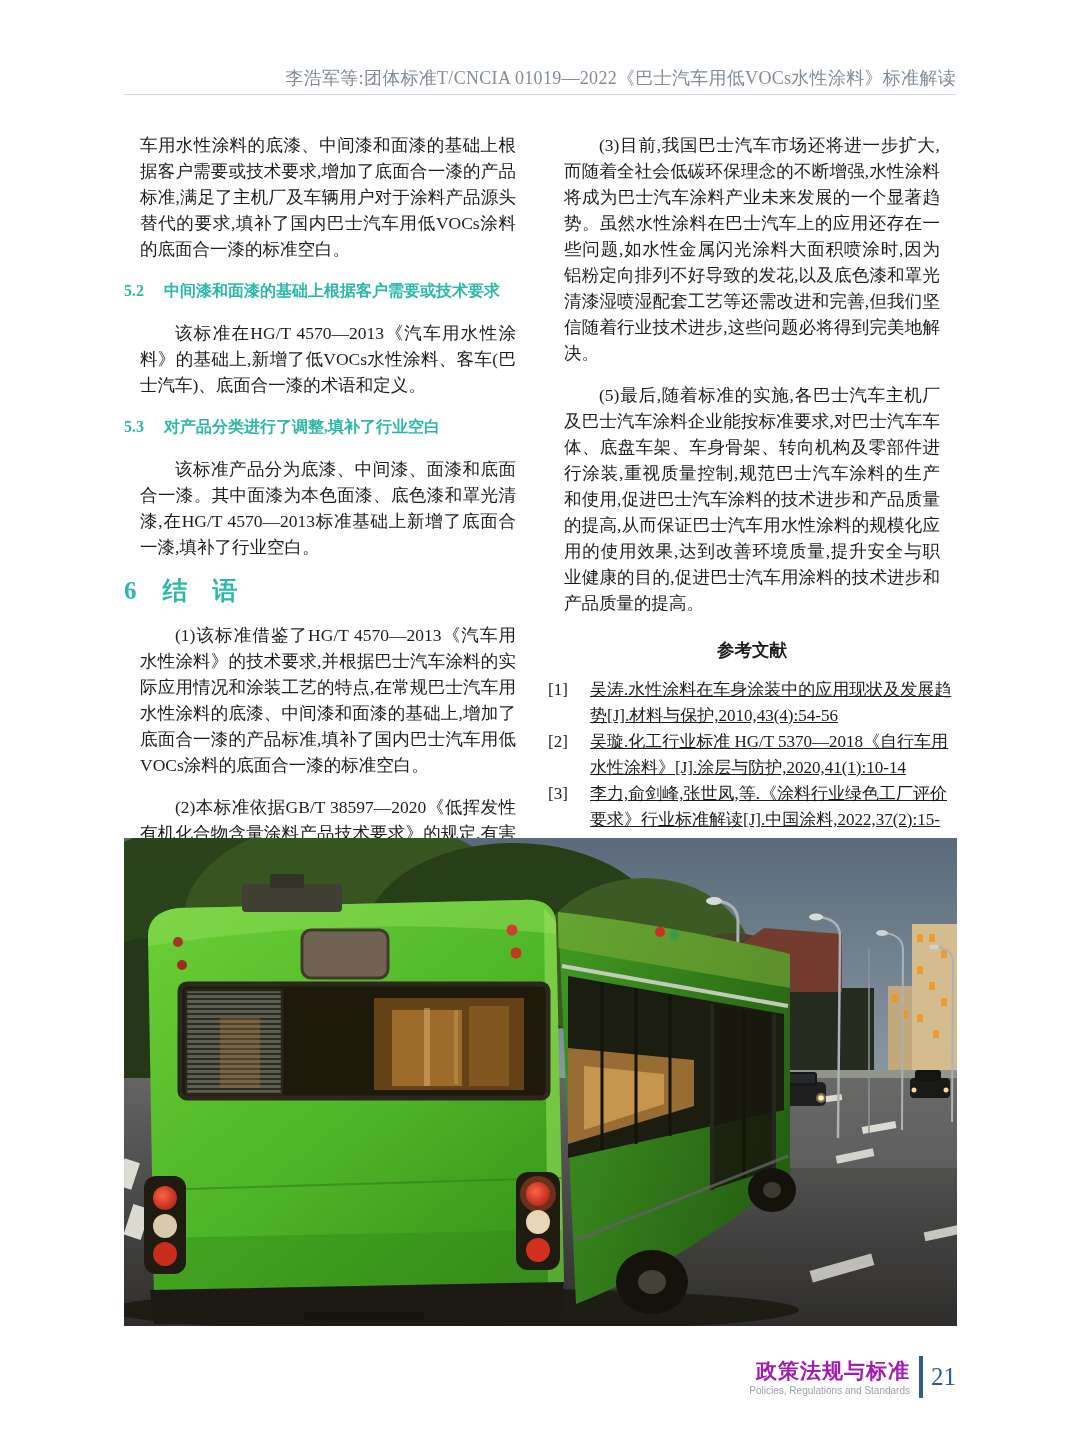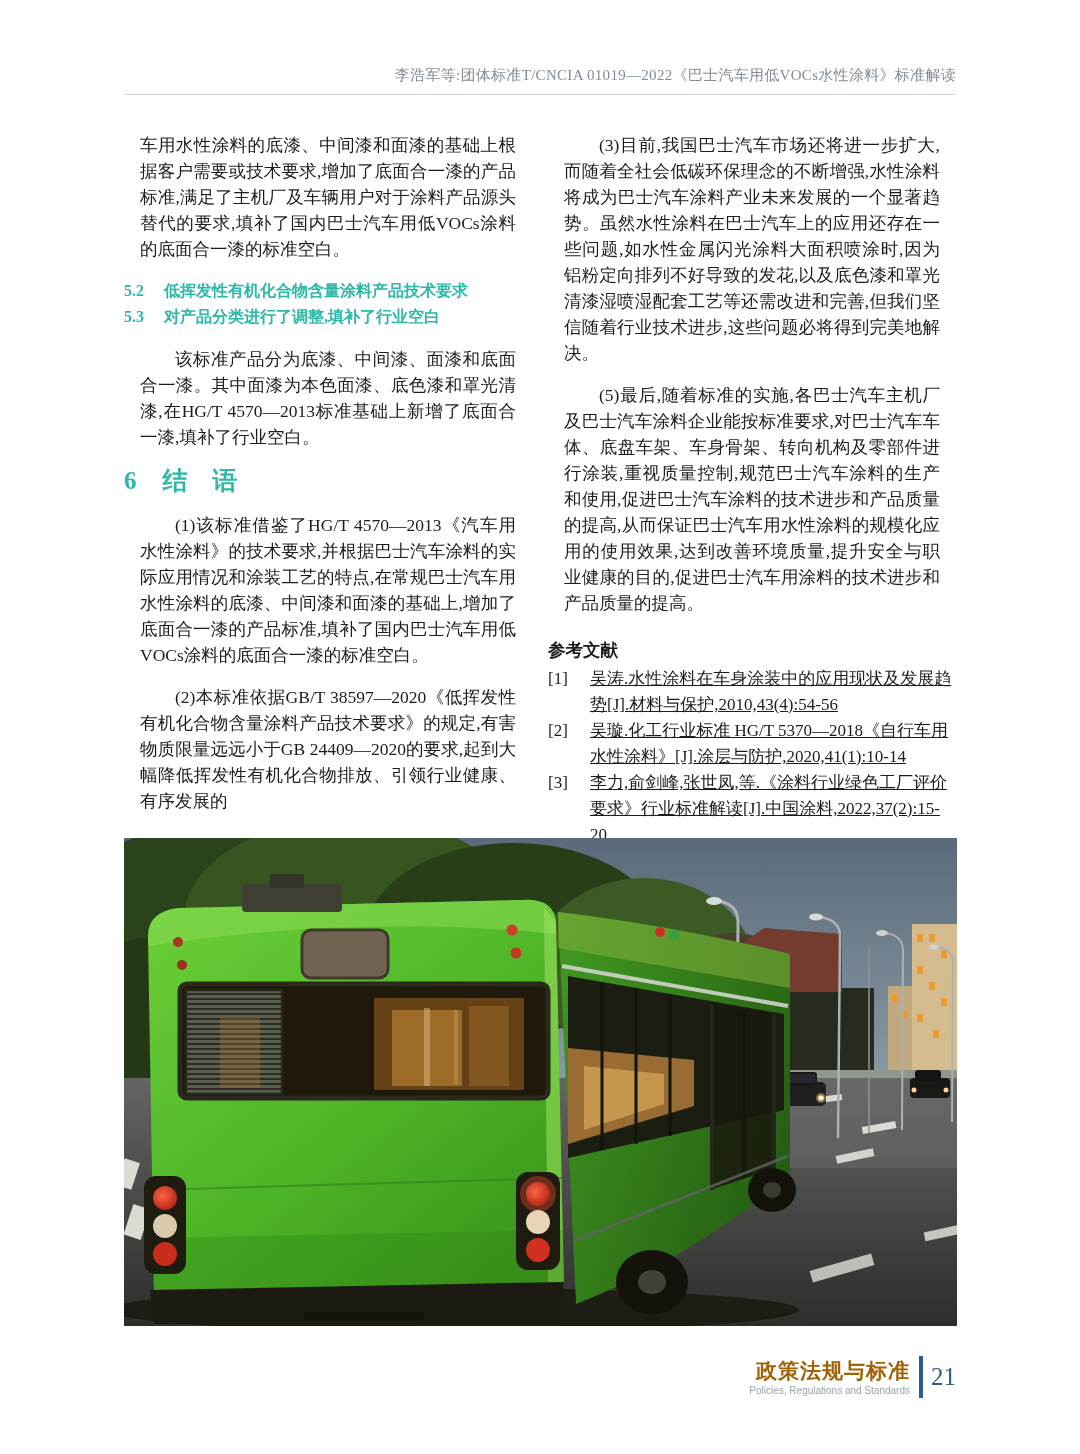--- a/index.html
+++ b/index.html
@@ -2,21 +2,21 @@
 <html style="--accent-teal: #2bb8a6; --logo-blue: #1d5fa0; --footer-blue: #2d5c8e; --header-text: #828c96; --bus-green: #4cbf2a;"><head>
 <meta charset="utf-8">
 <style>
   html,body{margin:0;padding:0;}
   body{
     width:1080px;height:1454px;background:#ffffff;position:relative;overflow:hidden;
     font-family:"Liberation Serif","DejaVu Serif",serif;color:#1c1c1c;
   }
   .page-header{
     position:absolute;top:66px;left:124px;width:832px;text-align:right;
-    font-size:15px;letter-spacing:.3px;color:#828c96;
+    font-size:18px;letter-spacing:.3px;color:#828c96;
   }
   .header-rule{
     position:absolute;top:94px;left:124px;width:832px;height:0;
     border-top:1px solid #d4d8dc;
   }
   .col{
     position:absolute;top:116px;width:408px;
     font-size:17.5px;line-height:26px;text-align:justify;
   }
   .col-left{left:124px;}
@@ -27,61 +27,62 @@
     color:var(--accent-teal,#2bb8a6);font-weight:bold;font-size:16px;line-height:26px;
     display:flex;text-align:center;
   }
   .sec-h .sec-num{flex:none;margin-right:20px;}
   .sec-h-big{
     color:var(--accent-teal,#2bb8a6);font-weight:bold;font-size:25px;line-height:30px;
     margin:13px 0 9px 0;display:flex;align-items:baseline;text-align:left;
   }
   .sec-h-big .sec-num{flex:none;margin-right:26px;}
   .refs-title{
-    text-align:left;font-weight:bold;font-size:17.5px;margin-top:21px;margin-bottom:3px;
+    text-align:center;font-weight:bold;font-size:17.5px;margin-top:21px;margin-bottom:14px;
   }
   .ref-row{display:flex;font-size:17px;line-height:26px;}
   .ref-num{flex:none;width:42px;text-align:left;}
   .ref-text{flex:1;text-align:left;text-decoration:underline;}
   .logo-block{
     margin-top:3px;text-align:center;color:var(--logo-blue,#1d5fa0);
     font-family:"Liberation Sans","DejaVu Sans",sans-serif;line-height:1.1;
   }
   .logo-cn{font-size:15.5px;font-weight:bold;letter-spacing:1.5px;}
   .logo-cn sup{font-size:8px;}
   .logo-en{font-size:11px;font-weight:bold;letter-spacing:.6px;margin-top:1px;}
   .photo-wrap{
     position:absolute;left:124px;top:838px;width:833px;height:488px;overflow:hidden;
   }
   .photo-wrap svg{display:block;}
   .page-footer{
     position:absolute;top:1356px;right:124px;display:flex;align-items:center;
     font-family:"Liberation Sans","DejaVu Sans",sans-serif;
   }
   .footer-text{text-align:right;margin-right:9px;}
-  .footer-cn{font-size:21px;font-weight:bold;color:#a16207;letter-spacing:1px;line-height:24px;}
+  .footer-cn{font-size:21px;font-weight:bold;color:#a21caf;letter-spacing:1px;line-height:24px;}
   .footer-en{font-size:10px;color:#9aa2aa;margin-top:2px;}
   .footer-bar{width:4px;height:42px;background:var(--footer-blue,#2d5c8e);margin-right:8px;}
   .footer-num{
     font-size:25px;color:var(--footer-blue,#2d5c8e);
     font-family:"Liberation Serif",serif;
   }
 </style>
 </head>
 <body>
 
 <div class="page-header">李浩军等:团体标准T/CNCIA 01019—2022《巴士汽车用低VOCs水性涂料》标准解读</div>
 <div class="header-rule"></div>
 
 <div class="col col-left">
   <p>车用水性涂料的底漆、中间漆和面漆的基础上根据客户需要或技术要求,增加了底面合一漆的产品标准,满足了主机厂及车辆用户对于涂料产品源头替代的要求,填补了国内巴士汽车用低VOCs涂料的底面合一漆的标准空白。</p>
   <div class="sec-h">
     <span class="sec-num">5.2</span>
-    <span>低挥发性有机化合物含量涂料产品技术要求</span>
-  </div>
+    <span>中间漆和面漆的基础上根据客户需要或技术要求</span>
+  </div>
+  <p class="indent">该标准在HG/T 4570—2013《汽车用水性涂料》的基础上,新增了低VOCs水性涂料、客车(巴士汽车)、底面合一漆的术语和定义。</p>
   <div class="sec-h">
     <span class="sec-num">5.3</span>
     <span>对产品分类进行了调整,填补了行业空白</span>
   </div>
   <p class="indent">该标准产品分为底漆、中间漆、面漆和底面合一漆。其中面漆为本色面漆、底色漆和罩光清漆,在HG/T 4570—2013标准基础上新增了底面合一漆,填补了行业空白。</p>
   <div class="sec-h-big">
     <span class="sec-num">6</span>
     <span>结　语</span>
   </div>
   <p class="indent">(1)该标准借鉴了HG/T 4570—2013《汽车用水性涂料》的技术要求,并根据巴士汽车涂料的实际应用情况和涂装工艺的特点,在常规巴士汽车用水性涂料的底漆、中间漆和面漆的基础上,增加了底面合一漆的产品标准,填补了国内巴士汽车用低VOCs涂料的底面合一漆的标准空白。</p>

